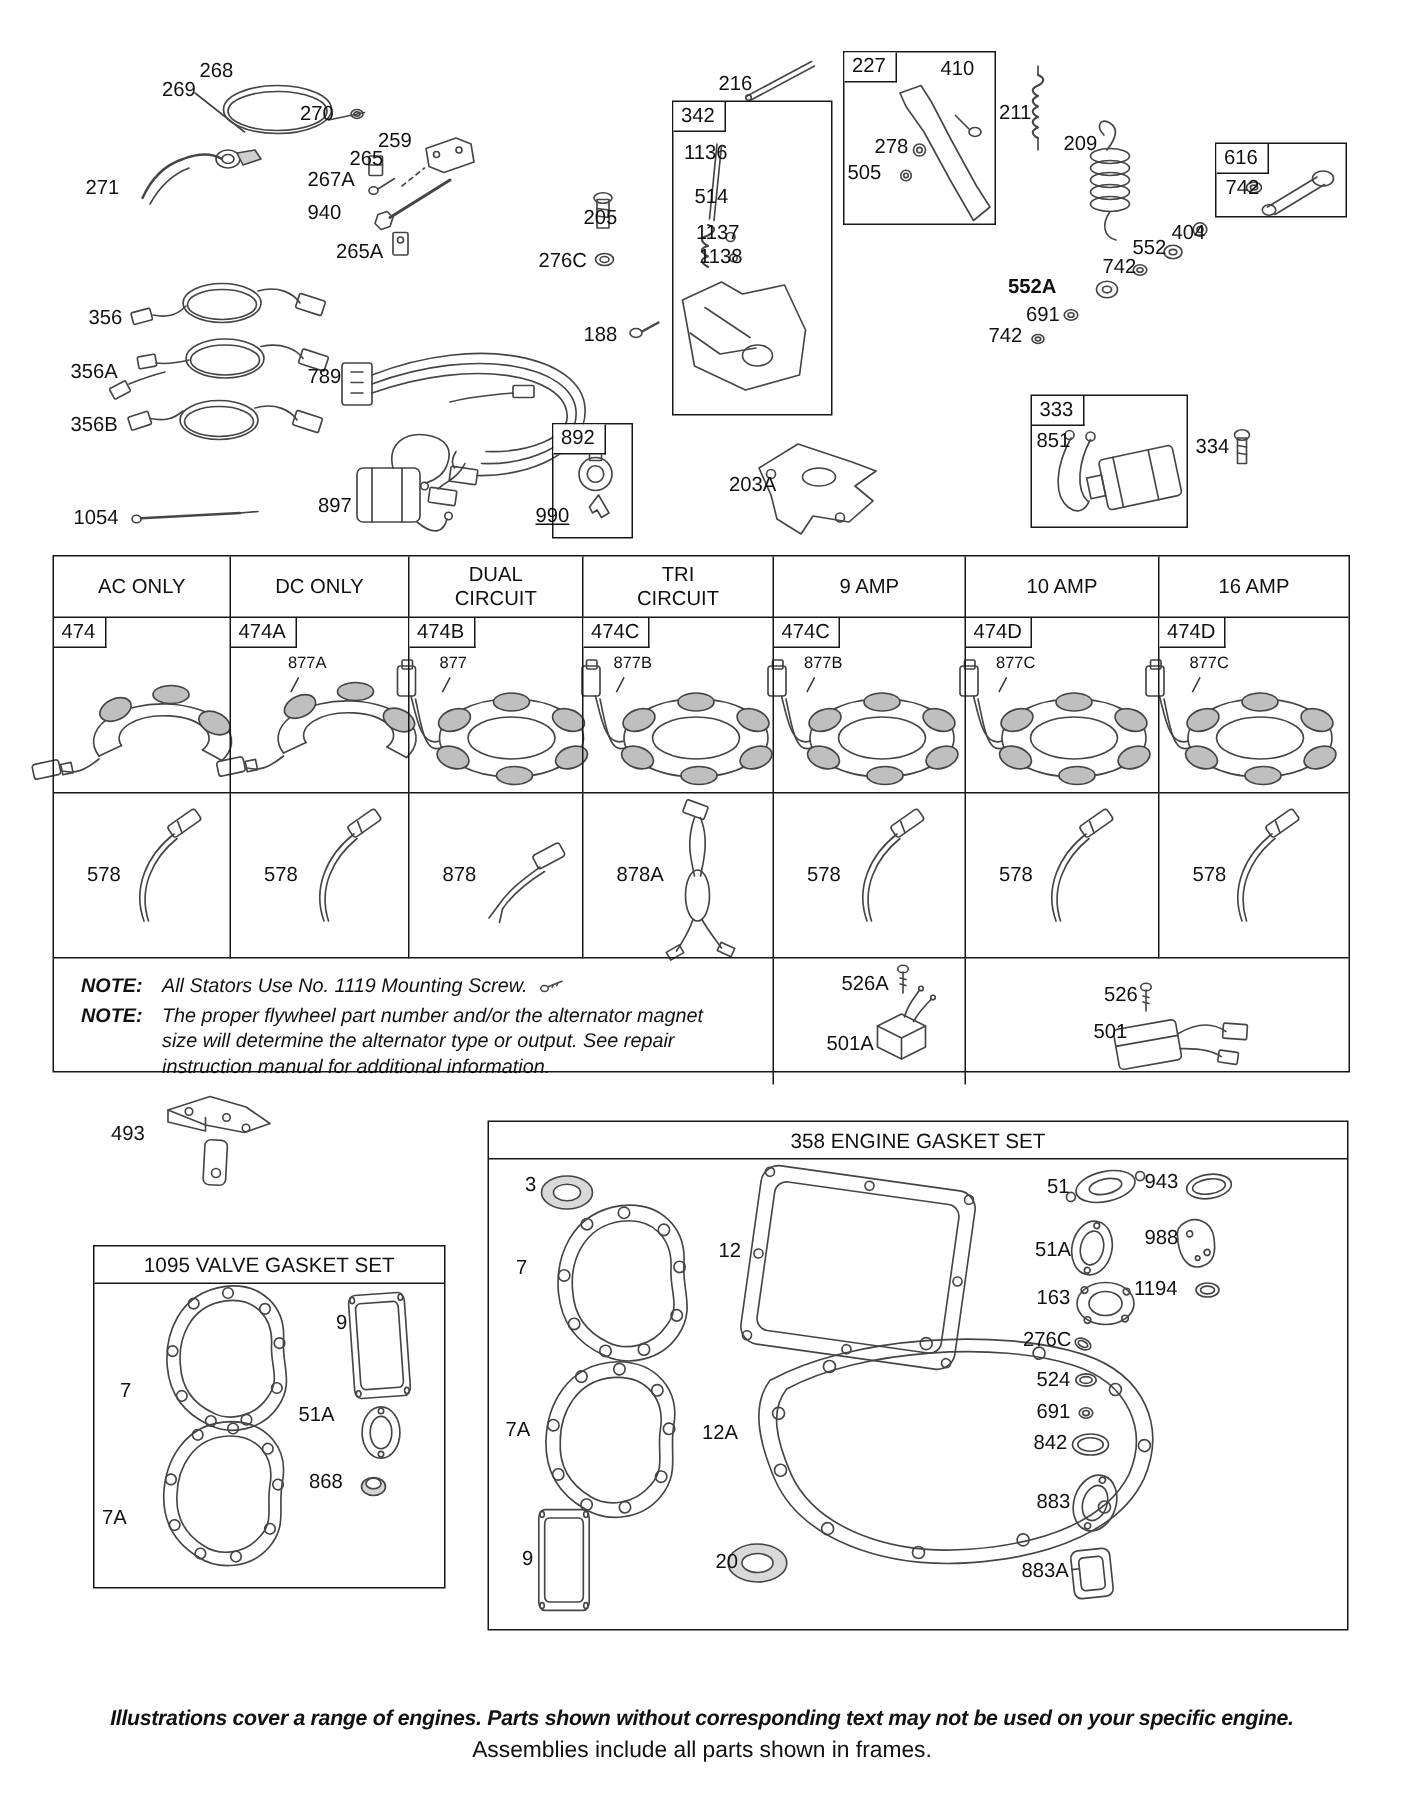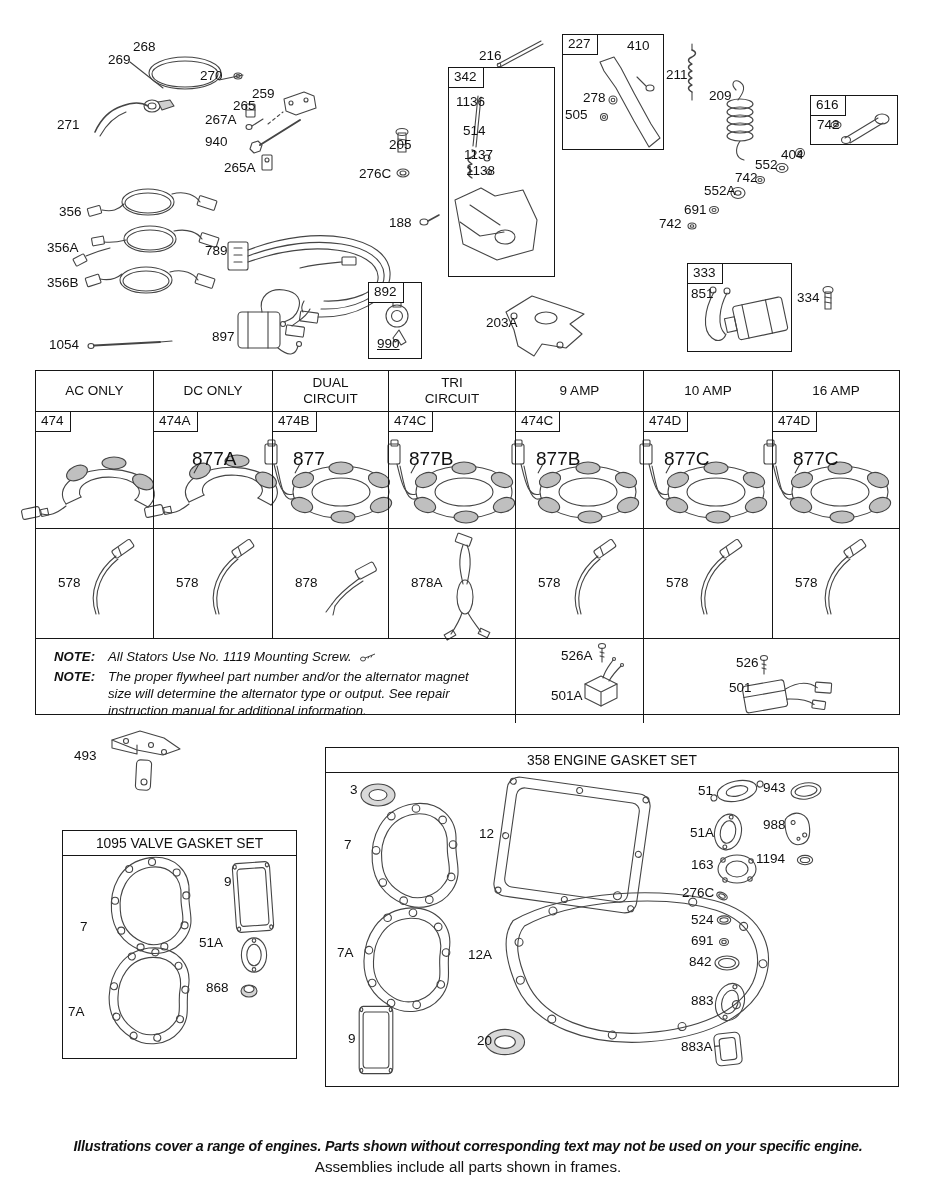--- a/index.html
+++ b/index.html
@@ -21,21 +21,21 @@
       grid-template-rows:41px 117px 110px 1fr;}
   .atc{border-right:1.5px solid #161616;border-bottom:1.5px solid #161616;position:relative;
       background:transparent;box-sizing:border-box;}
   .atc.no-r{border-right:none;}
   .atc.no-b{border-bottom:none;}
   .hdr{display:flex;align-items:center;justify-content:center;text-align:center;
       font-size:13.5px;line-height:1.15;}
   .hdr.narrow{padding:0 26px;}
   .span4{grid-column:span 4;}
   .span2{grid-column:span 2;}
-  .slabel{position:absolute;top:36px;left:20px;font-size:19px;}
+  .slabel{position:absolute;top:24px;left:20px;font-size:11px;}
   .slabel::after{content:"";position:absolute;left:4px;top:15px;width:1px;height:11px;
       background:#333;transform:rotate(28deg);}
   .cell-dc .slabel{left:38px;}
   .llabel{position:absolute;top:46px;left:22px;font-size:13.5px;}
   .notes-cell{padding:9px 20px 0 18px;font-style:italic;font-size:13.2px;line-height:1.3;}
   .note-row{display:grid;grid-template-columns:50px 1fr;column-gap:4px;margin-bottom:3px;}
   .note-row b{font-style:italic;}
   .note-inline{display:flex;align-items:center;gap:8px;}
   .aux-label{position:absolute;font-size:13.5px;line-height:1;}
   
@@ -628,31 +628,31 @@
       <span class="callout" style="left: 466px; top: 164px;">1138</span>
       <span class="callout" style="left: 627px; top: 39px;">410</span>
       <span class="callout" style="left: 583px; top: 91px;">278</span>
       <span class="callout" style="left: 565px; top: 108px;">505</span>
       <span class="callout" style="left: 666px; top: 68px;">211</span>
       <span class="callout" style="left: 709px; top: 89px;">209</span>
       <span class="callout" style="left: 817px; top: 118px;">742</span>
       <span class="callout" style="left: 781px; top: 148px;">404</span>
       <span class="callout" style="left: 755px; top: 158px;">552</span>
       <span class="callout" style="left: 735px; top: 171px;">742</span>
-      <span class="callout" style="left: 704px; top: 184px;">552A</span>
+      <span class="callout" style="left: 672px; top: 184px; font-weight: bold;">552A</span>
       <span class="callout" style="left: 684px; top: 203px;">691</span>
       <span class="callout" style="left: 659px; top: 217px;">742</span>
       <span class="callout" style="left: 59px; top: 205px;">356</span>
       <span class="callout" style="left: 47px; top: 241px;">356A</span>
       <span class="callout" style="left: 47px; top: 276px;">356B</span>
       <span class="callout" style="left: 205px; top: 244px;">789</span>
       <span class="callout" style="left: 389px; top: 216px;">188</span>
       <span class="callout" style="left: 49px; top: 338px;">1054</span>
       <span class="callout" style="left: 212px; top: 330px;">897</span>
-      <span class="callout" style="left: 377px; top: 337px; text-decoration: underline;">990</span>
+      <span class="callout" style="left: 357px; top: 337px; text-decoration: underline;">990</span>
       <span class="callout" style="left: 486px; top: 316px;">203A</span>
       <span class="callout" style="left: 691px; top: 287px;">851</span>
       <span class="callout" style="left: 797px; top: 291px;">334</span>
       <span class="callout" style="left: 74px; top: 749px;">493</span>
       <span class="callout" style="left: 80px; top: 920px;">7</span>
       <span class="callout" style="left: 224px; top: 875px;">9</span>
       <span class="callout" style="left: 199px; top: 936px;">51A</span>
       <span class="callout" style="left: 206px; top: 981px;">868</span>
       <span class="callout" style="left: 68px; top: 1005px;">7A</span>
       <span class="callout" style="left: 350px; top: 783px;">3</span>

